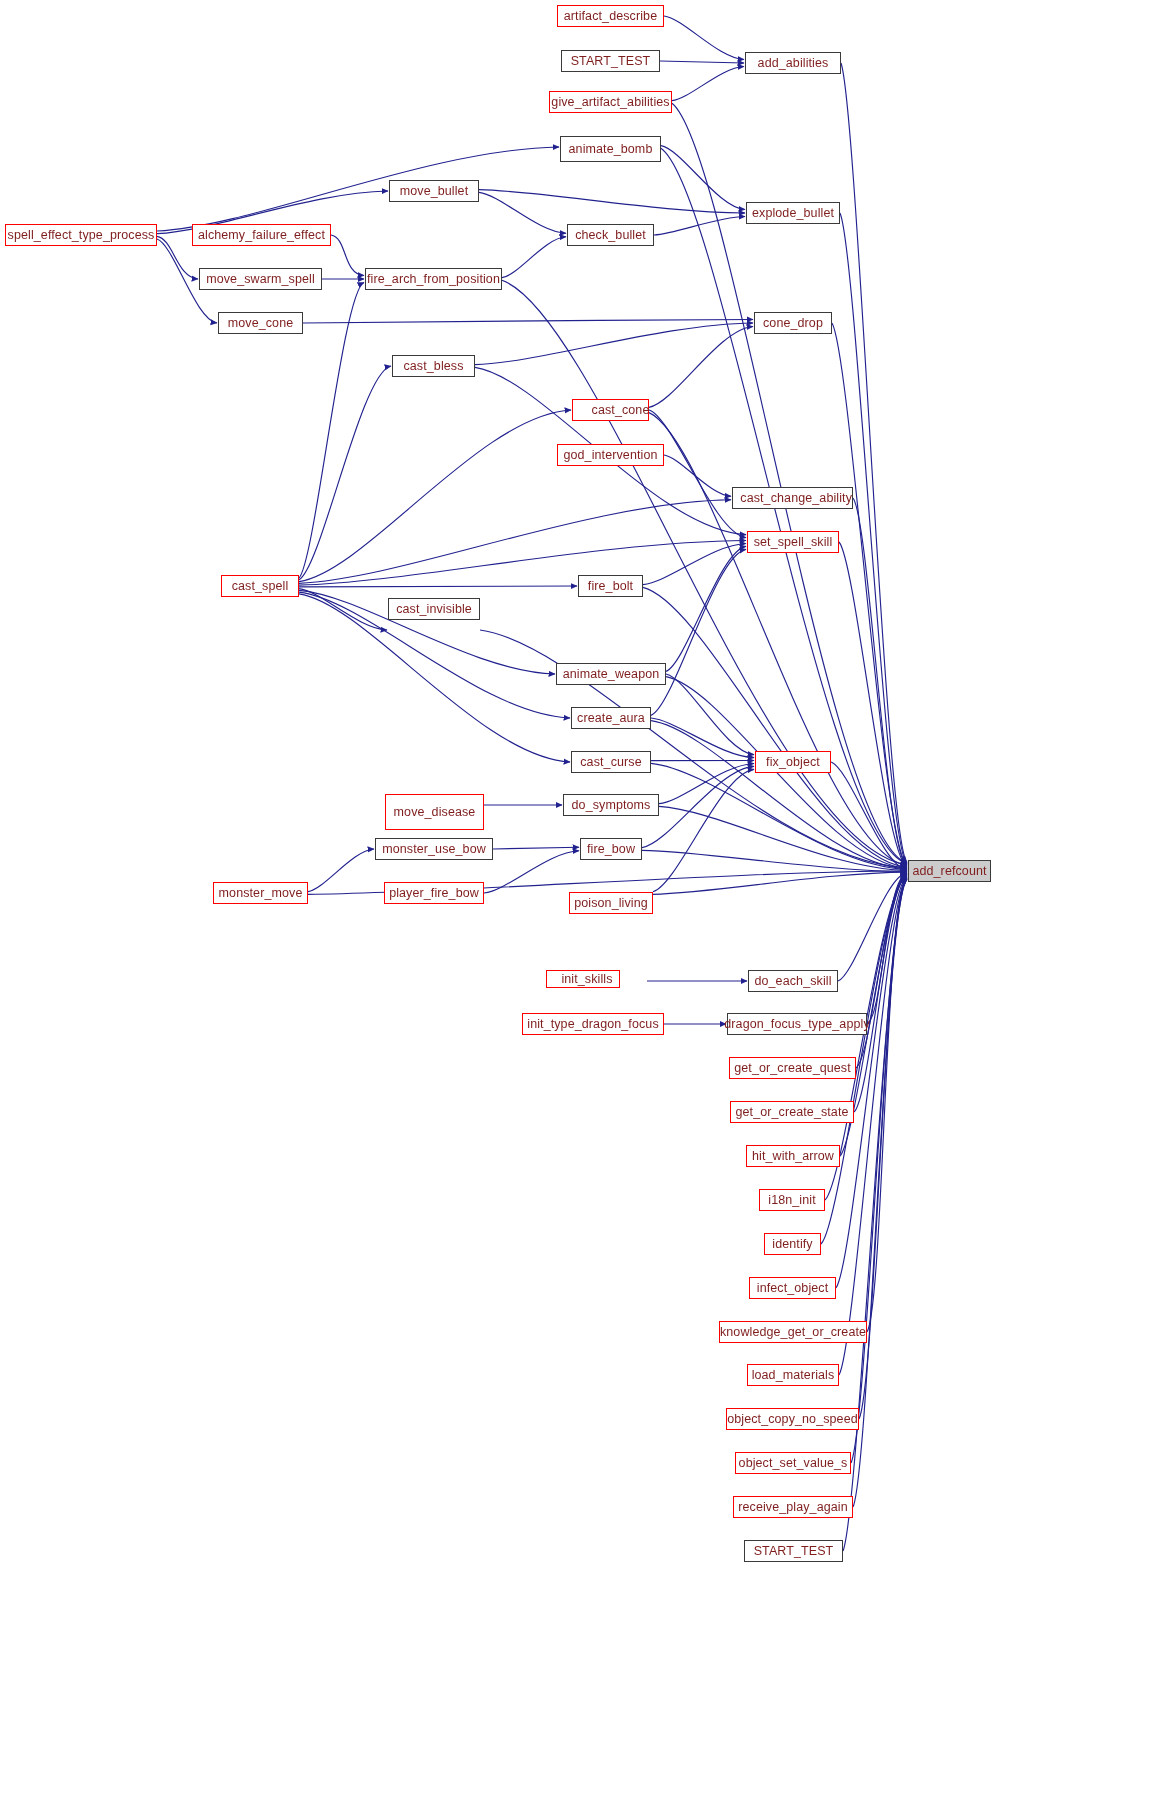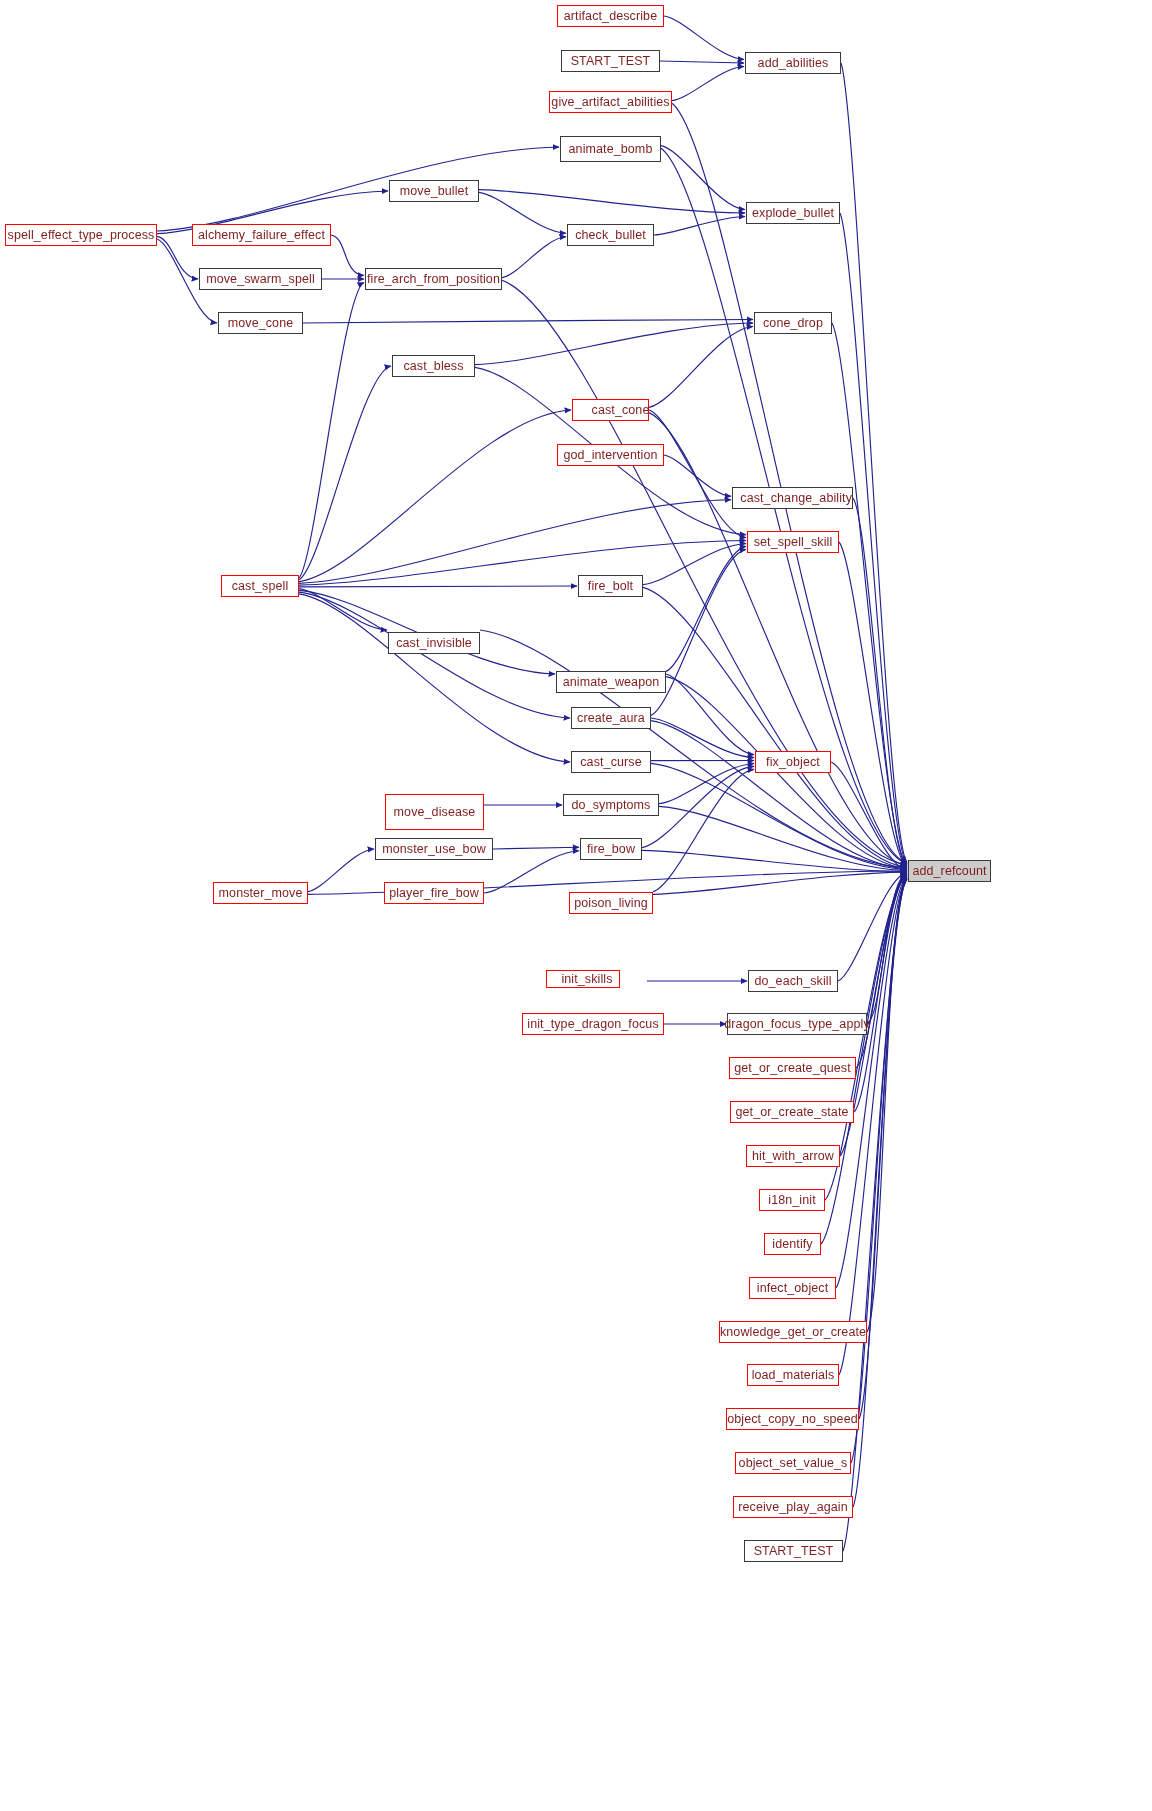--- a/index.html
+++ b/index.html
@@ -197,24 +197,24 @@
       </div>
       <div class="node red" style="left: 747px; top: 531px; width: 92px; height: 22px;">
         <span class="node-label">set_spell_skill</span>
       </div>
       <div class="node red" style="left: 221px; top: 575px; width: 78px; height: 22px;">
         <span class="node-label">cast_spell</span>
       </div>
       <div class="node black" style="left: 578px; top: 575px; width: 65px; height: 22px;">
         <span class="node-label">fire_bolt</span>
       </div>
-      <div class="node black" style="left: 388px; top: 632px; width: 92px; height: 22px;">
+      <div class="node black" style="left: 388px; top: 598px; width: 92px; height: 22px;">
         <span class="node-label">cast_invisible</span>
       </div>
-      <div class="node black" style="left: 556px; top: 663px; width: 110px; height: 22px; margin-top: 8px;">
+      <div class="node black" style="left: 556px; top: 663px; width: 110px; height: 22px;">
         <span class="node-label">animate_weapon</span>
       </div>
       <div class="node black" style="left: 571px; top: 707px; width: 80px; height: 22px;">
         <span class="node-label">create_aura</span>
       </div>
       <div class="node black" style="left: 571px; top: 751px; width: 80px; height: 22px;">
         <span class="node-label">cast_curse</span>
       </div>
       <div class="node red" style="left: 755px; top: 751px; width: 76px; height: 22px;">
         <span class="node-label">fix_object</span>

